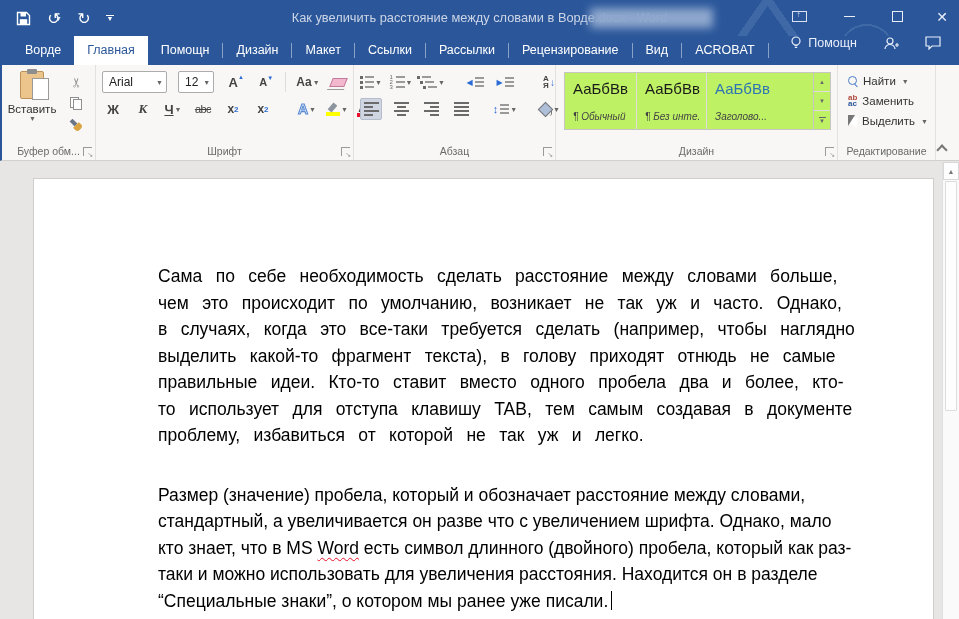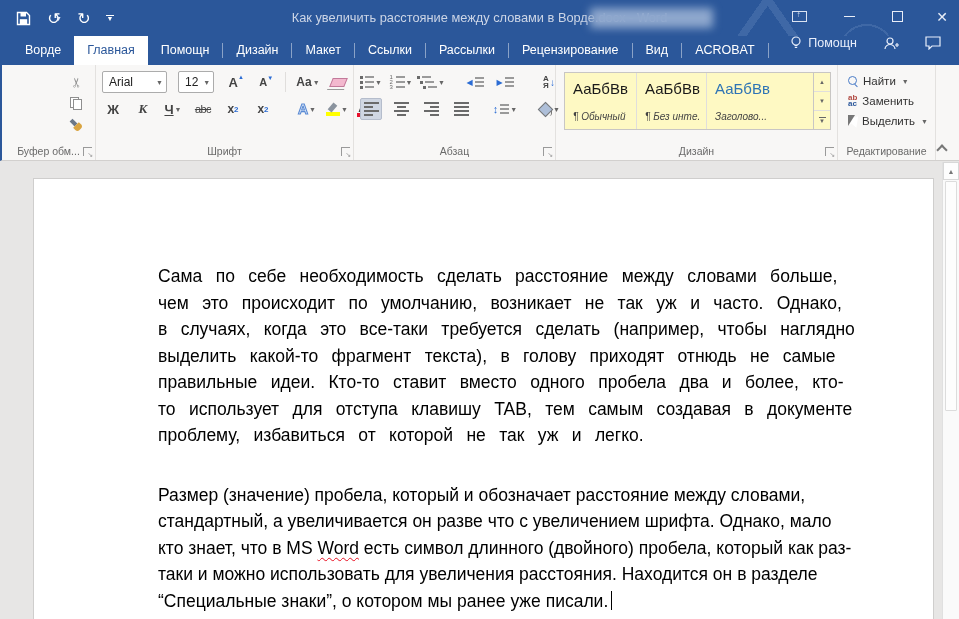--- a/index.html
+++ b/index.html
@@ -116,21 +116,21 @@
   .lsp .ar { font-size:11px; color:#2b6cd4; }
   .shade-ic { width:16px; height:13px; position:relative; }
   .shade-ic:before { content:""; position:absolute; left:2px; top:1px; width:9px; height:9px; background:#aebfd9; border:1px solid #777; transform:rotate(45deg); }
   .shade-ic:after { content:""; position:absolute; right:0; bottom:0; width:4px; height:5px; border-right:1.5px solid #777; border-radius:0 0 3px 0; }
   .border-ic { width:14px; height:14px; border:1px solid #777;
      background: linear-gradient(#c0c0c0,#c0c0c0) center/100% 1px no-repeat,
                  linear-gradient(#c0c0c0,#c0c0c0) center/1px 100% no-repeat; }
 
   
   .g-styles { width:282px; }
-  .gallery { display:flex; height:58px; background:#fef9c3; border:1px solid #c8c6c4; margin:1px 2px 0 2px; }
+  .gallery { display:flex; height:58px; background:#bef264; border:1px solid #c8c6c4; margin:1px 2px 0 2px; }
   .style-card { padding:7px 6px 0 8px; border-right:1px solid #e0dedc; display:flex; flex-direction:column; justify-content:space-between; height:100%; padding-bottom:7px; overflow:hidden; }
   .style-prev { font-size:15px; color:#1a1a1a; white-space:nowrap; }
   .style-prev.blue { color:#2e74b5; }
   .style-name { font-size:10px; color:#444; white-space:nowrap; overflow:hidden;font-style:italic; }
   .gal-scroll { margin-left:auto; width:17px; border-left:1px solid #c8c6c4; display:flex; flex-direction:column; }
   .gal-scroll > div { flex:1; display:flex; align-items:center; justify-content:center; font-size:6px; color:#666; border-bottom:1px solid #e0dedc; }
   .gal-scroll > div:last-child { border-bottom:none; }
   .gal-more { display:flex; flex-direction:column; align-items:center; line-height:3px; }
   .gal-more .bar { width:7px; border-top:1px solid #666; margin-bottom:1.5px; }
 
@@ -241,20 +241,25 @@
       <svg width="16" height="14" viewBox="0 0 16 14">
           <path d="M1 1 h14 v9 h-8 l-3 3 v-3 h-3 z" fill="none" stroke="#e8eefb" stroke-width="1.2"></path>
         </svg>
     </span>
   </div>
 </div>
 
 <div class="ribbon">
 
   <div class="group g-clip">
+    <div class="paste">
+      <span class="clipboard-ic"></span>
+      <span class="paste-label">Вставить</span>
+      <span class="dd">▼</span>
+    </div>
     <div class="clip-col">
       <span class="small-ic">
           <span class="scissors">✂</span>
         </span>
       <span class="small-ic">
           <span class="copy-ic">
             <i></i>
             <b></b>
           </span>
         </span>

